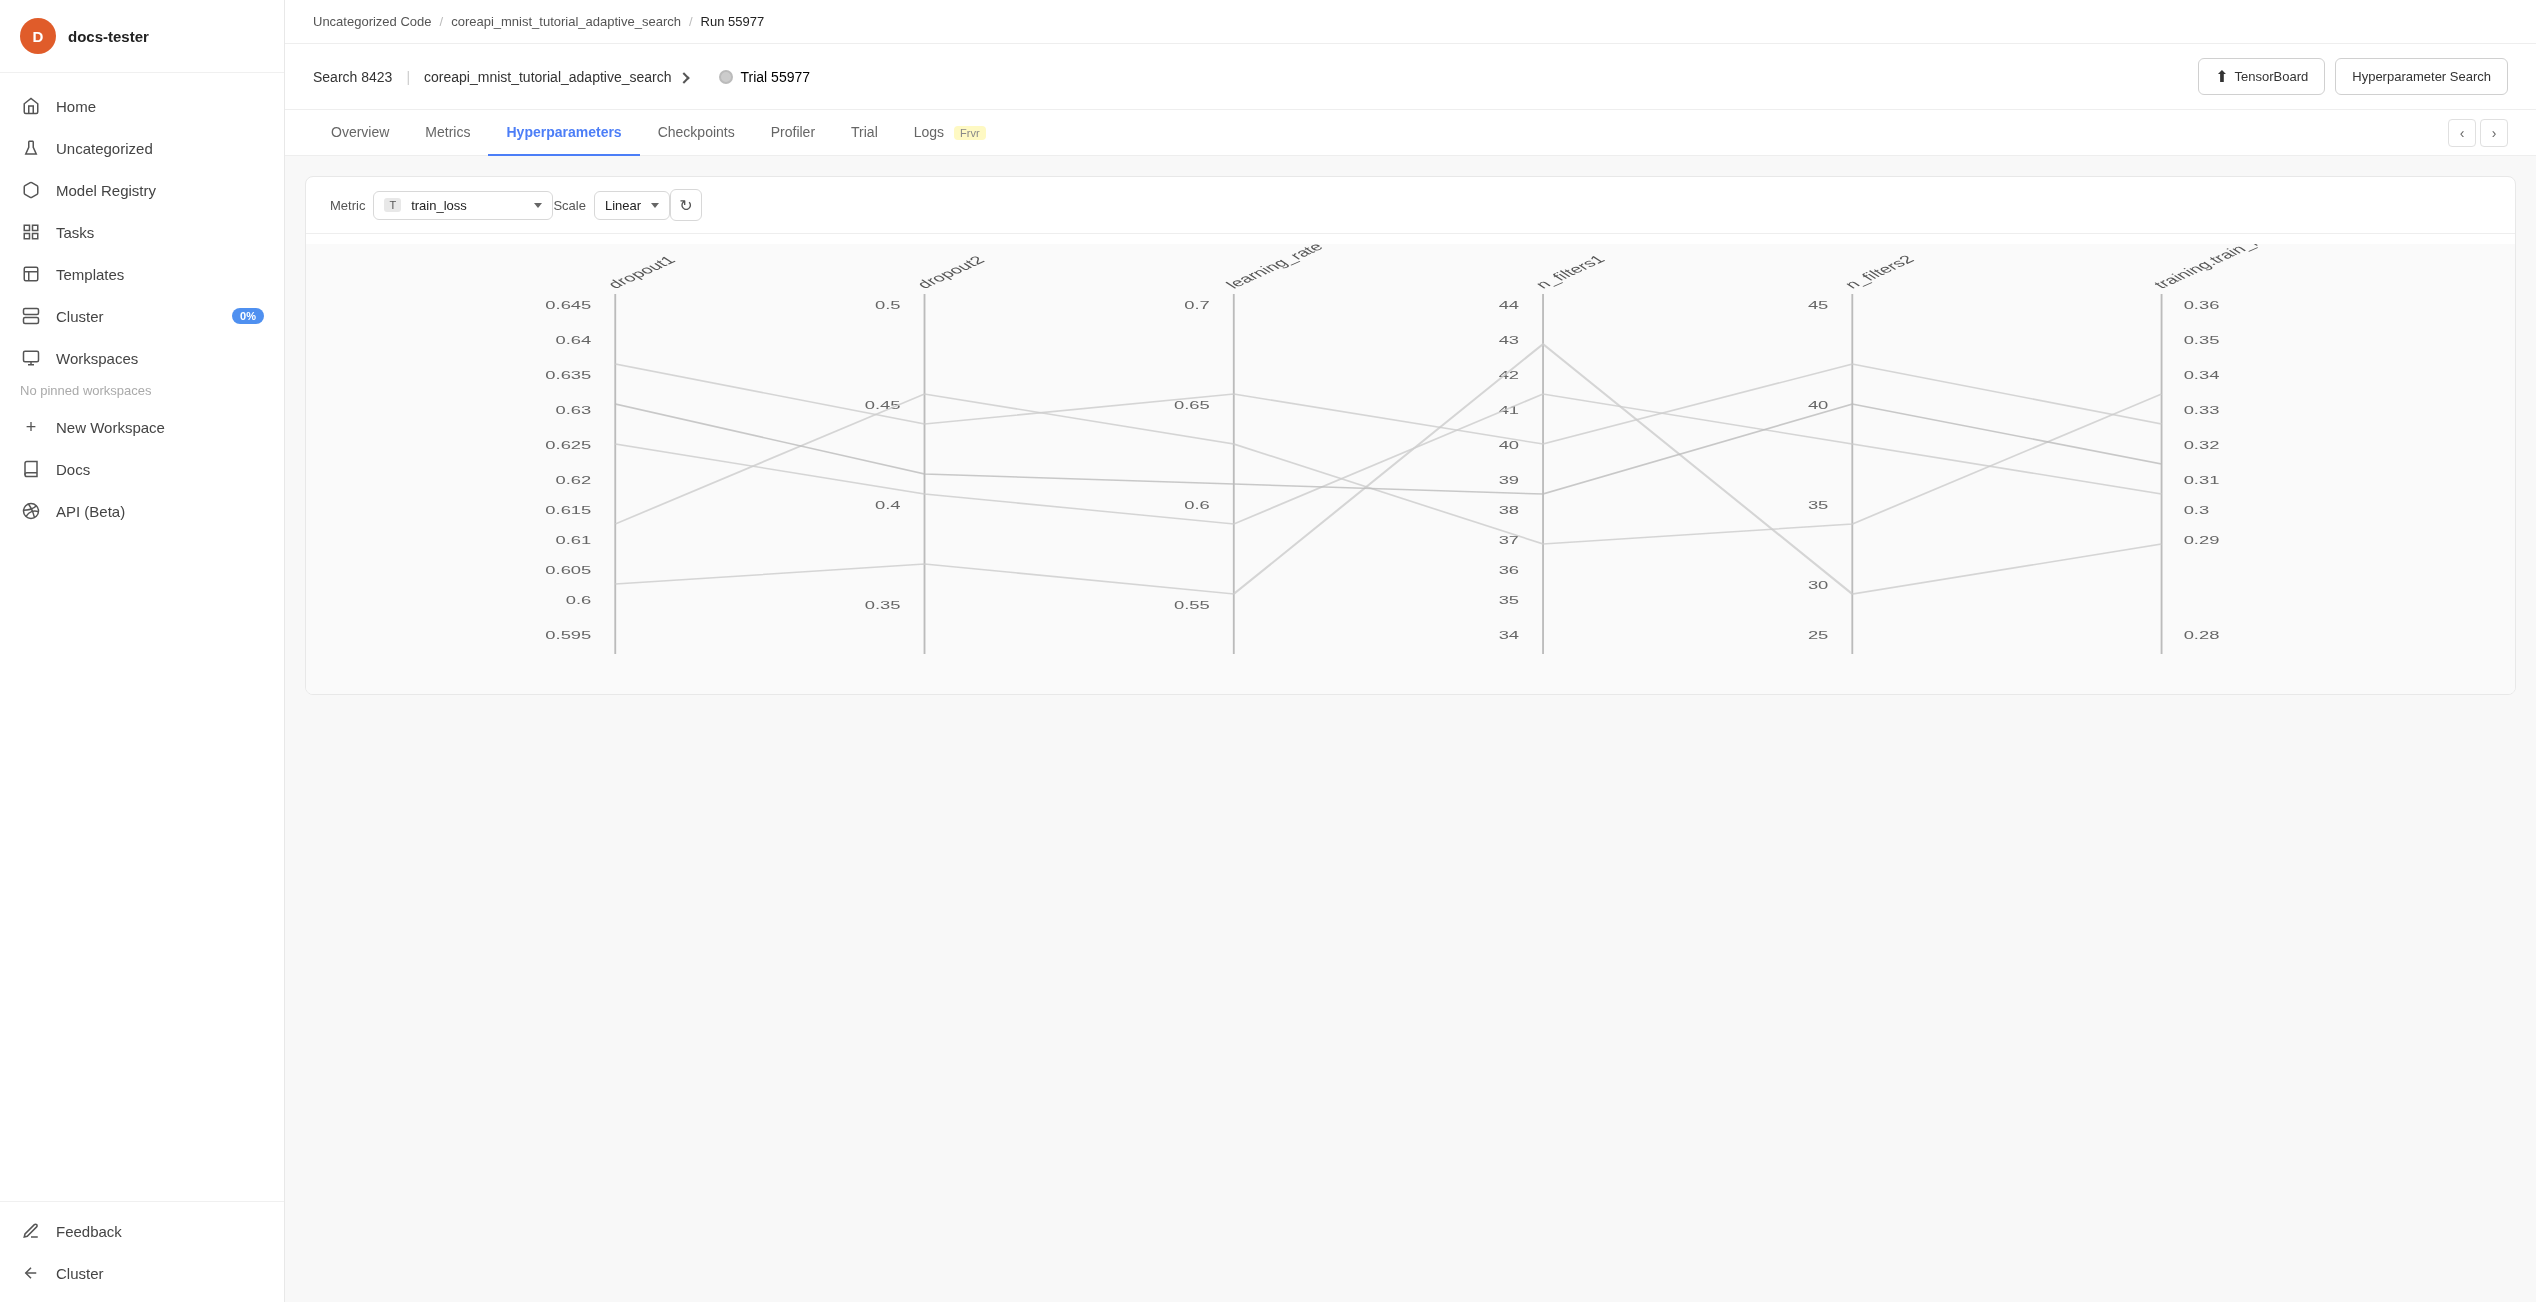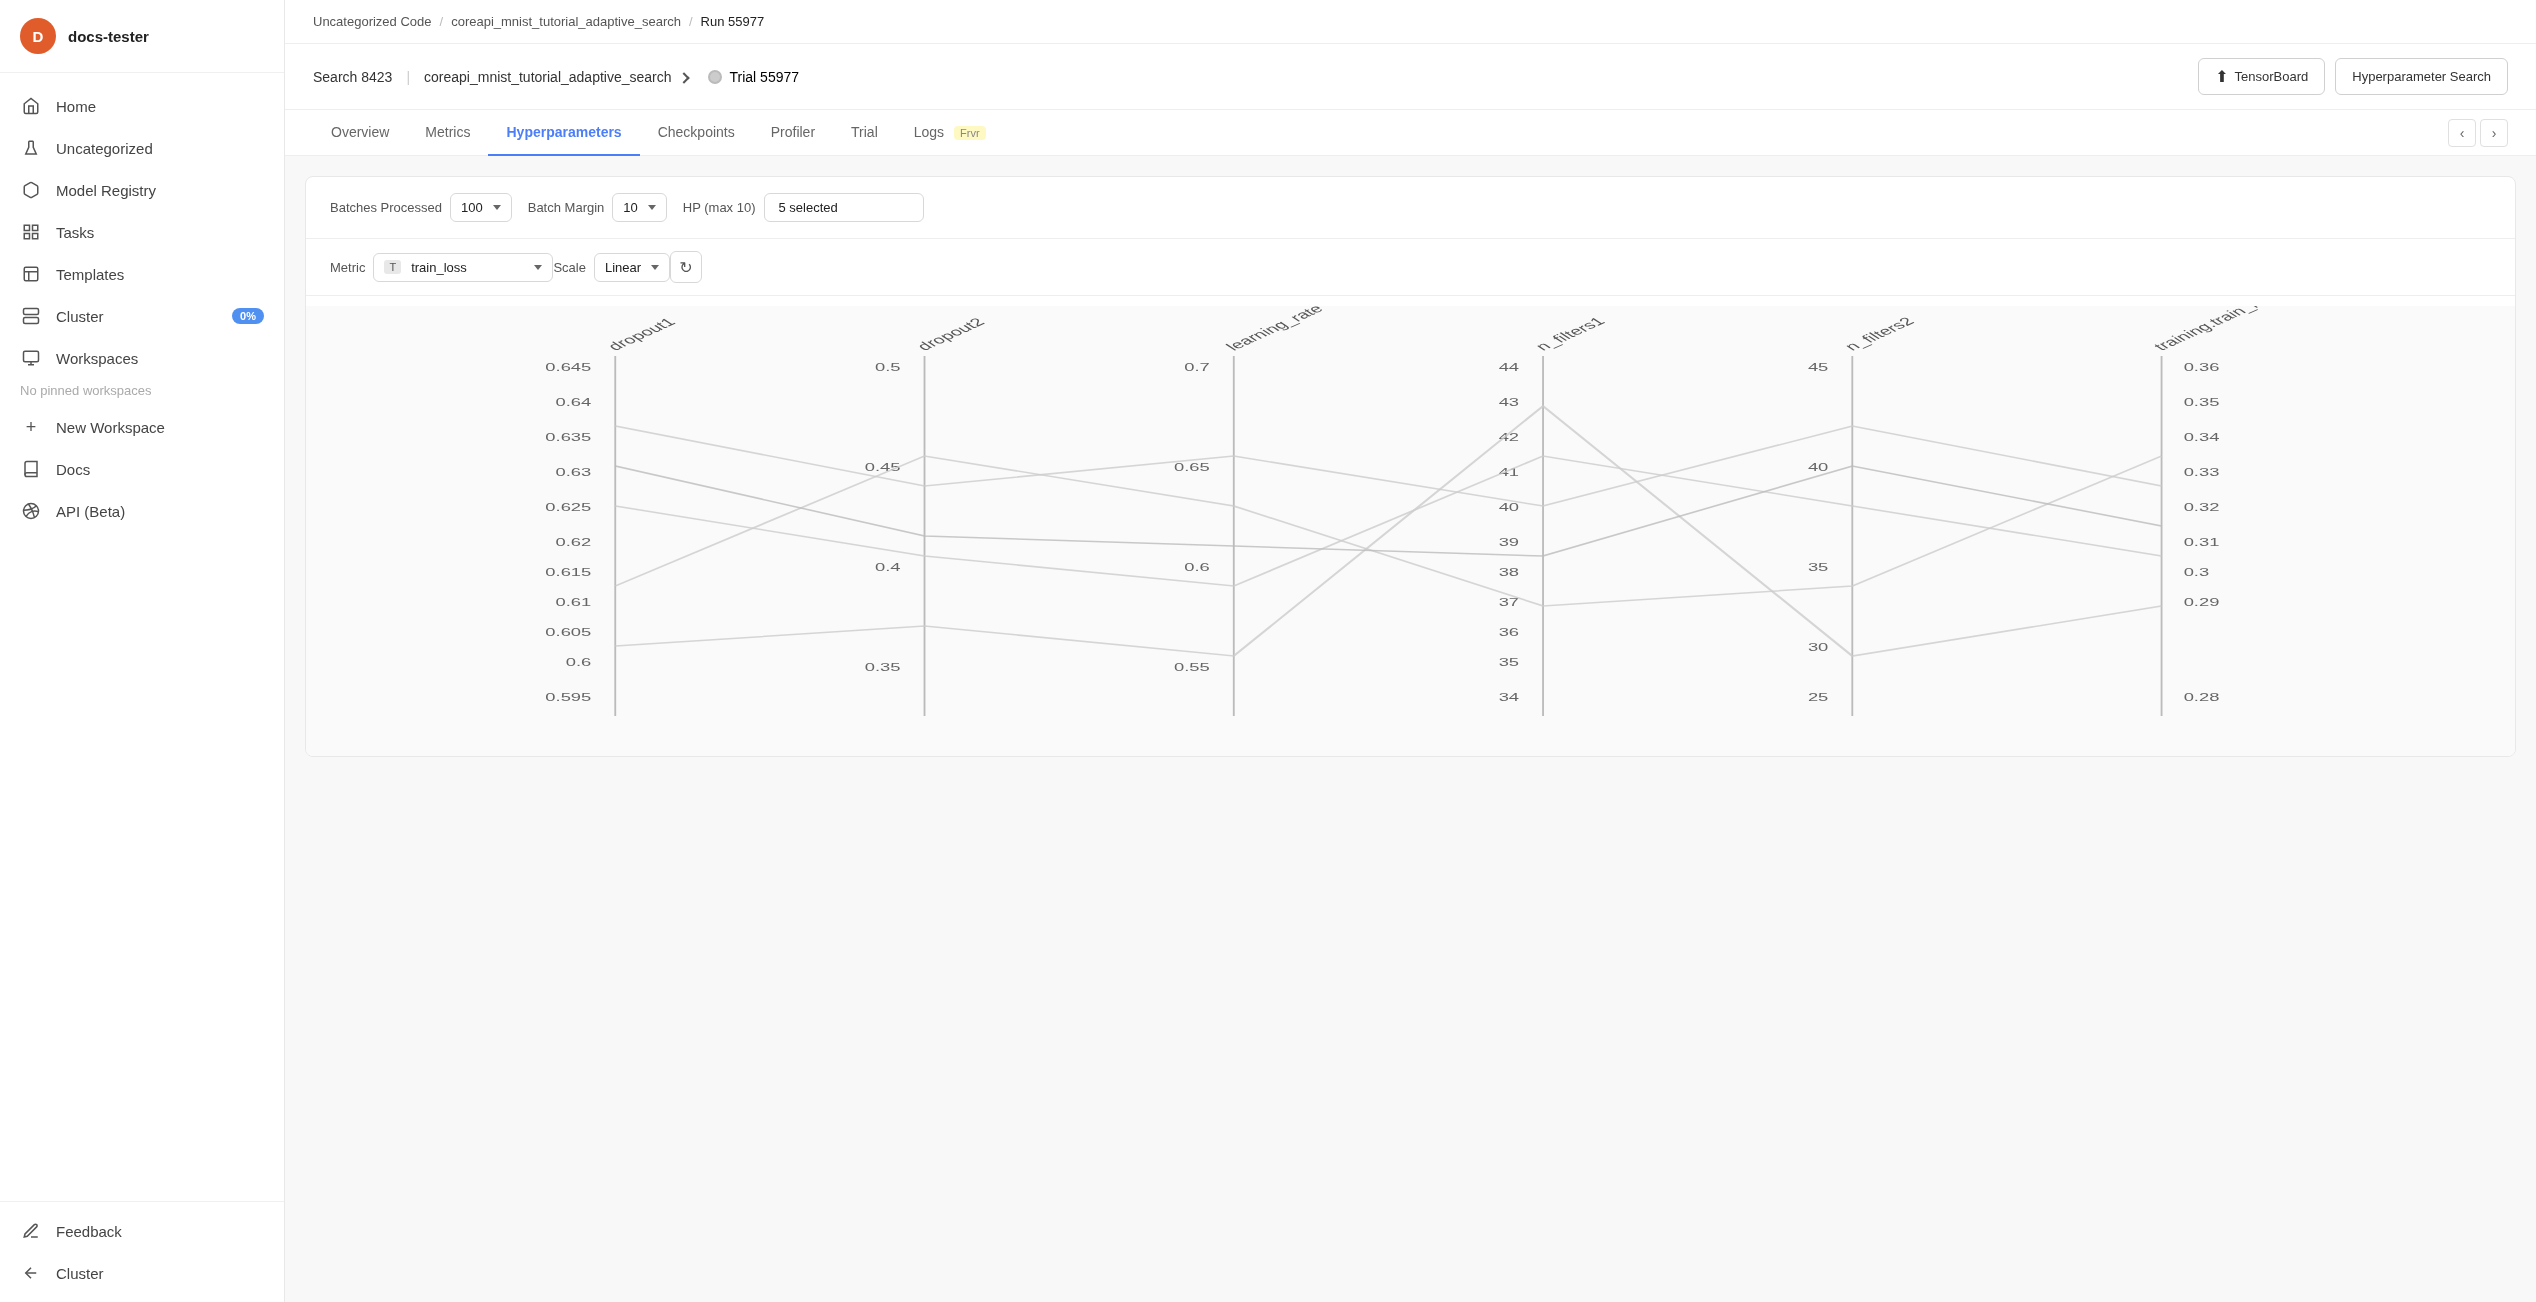--- a/index.html
+++ b/index.html
@@ -117,21 +117,21 @@
 
     .breadcrumb-sep { color: #bbb; }
     .breadcrumb-link { color: #555; cursor: pointer; }
     .breadcrumb-current { color: #222; font-weight: 500; }
 
     
     .topbar {
       display: flex;
       align-items: center;
       padding: 14px 28px;
-      gap: 12px;
+      gap: 23px;
       background: #fff;
       border-bottom: 1px solid #eee;
     }
 
     .topbar-search {
       display: flex;
       align-items: center;
       gap: 8px;
       font-size: 14px;
       color: #333;
@@ -492,40 +492,20 @@
     </div>
     <div class="tab-nav">
       <button class="tab-nav-btn">‹</button>
       <button class="tab-nav-btn">›</button>
     </div>
   </div>
 
   <div class="content">
     <div class="panel">
 
-      <div class="filters">
-        <div class="filter-group">
-          <span class="filter-label">Batches Processed</span>
-          <div class="filter-select">
-            <span>100</span>
-            <span class="caret"></span>
-          </div>
-        </div>
-        <div class="filter-group">
-          <span class="filter-label">Batch Margin</span>
-          <div class="filter-select">
-            <span>10</span>
-            <span class="caret"></span>
-          </div>
-        </div>
-        <div class="filter-group">
-          <span class="filter-label">HP (max 10)</span>
-          <div class="filter-selected">5 selected</div>
-        </div>
-      </div>
 
       <div class="filters2">
         <div class="filter-group">
           <span class="filter-label">Metric</span>
           <div class="filter-select" style="min-width:180px;">
             <span style="background:#e8e8e8; border-radius:3px; padding:1px 5px; font-size:11px; color:#555; margin-right:4px;">T</span>
             <span>train_loss</span>
             <span class="caret" style="margin-left:auto;"></span>
           </div>
         </div>

